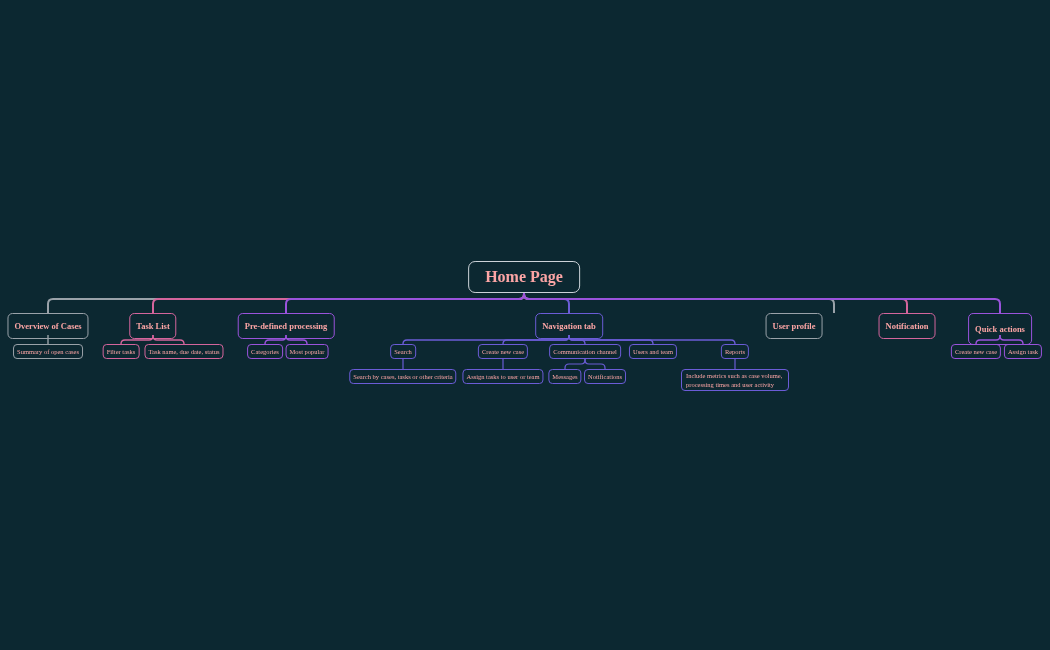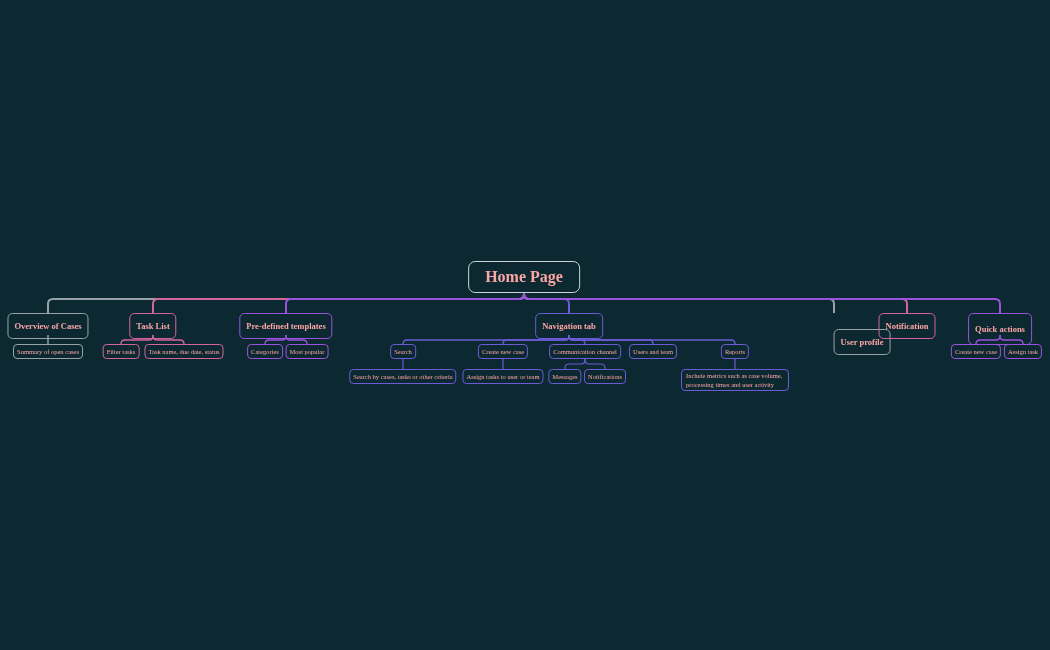--- a/index.html
+++ b/index.html
@@ -72,33 +72,33 @@
       <path d="M 735 359 V 369" fill="none" stroke="#6b5cd6" stroke-width="1.2"></path>
       <path d="M 1000 335 V 336 Q 1000 340 996 340 H 980 Q 976 340 976 344 V 344" fill="none" stroke="#9a53dc" stroke-width="1.4"></path>
       <path d="M 1000 335 V 336 Q 1000 340 1004 340 H 1019 Q 1023 340 1023 344 V 344" fill="none" stroke="#9a53dc" stroke-width="1.4"></path>
     </svg>
 <div class="node lv0" style="left: 524px; top: 261px; height: 32px; border-color: rgb(204, 211, 217);">Home Page</div>
     <div class="node lv1" style="left: 48px; top: 313px; height: 22px; border-color: rgb(154, 162, 169);">Overview of Cases</div>
     <div class="node lv2" style="left: 48px; top: 344px; height: 15px; border-color: rgb(154, 162, 169);">Summary of open cases</div>
     <div class="node lv1" style="left: 153px; top: 313px; height: 22px; border-color: rgb(212, 101, 156);">Task List</div>
     <div class="node lv2" style="left: 121px; top: 344px; height: 15px; border-color: rgb(212, 101, 156);">Filter tasks</div>
     <div class="node lv2" style="left: 184px; top: 344px; height: 15px; border-color: rgb(212, 101, 156);">Task name, due date, status</div>
-    <div class="node lv1" style="left: 286px; top: 313px; height: 22px; border-color: rgb(154, 83, 220);">Pre-defined templates</div>
+    <div class="node lv1" style="left: 286px; top: 313px; height: 22px; border-color: rgb(154, 83, 220);">Pre-defined processing</div>
     <div class="node lv2" style="left: 265px; top: 344px; height: 15px; border-color: rgb(154, 83, 220);">Categories</div>
     <div class="node lv2" style="left: 307px; top: 344px; height: 15px; border-color: rgb(154, 83, 220);">Most popular</div>
     <div class="node lv1" style="left: 569px; top: 313px; height: 22px; border-color: rgb(107, 92, 214); text-align: right;">Navigation tab</div>
     <div class="node lv2" style="left: 403px; top: 344px; height: 15px; border-color: rgb(107, 92, 214);">Search</div>
     <div class="node lv3" style="left: 403px; top: 369px; height: 15px; border-color: rgb(107, 92, 214);">Search by cases, tasks or other criteria</div>
     <div class="node lv2" style="left: 503px; top: 344px; height: 15px; border-color: rgb(107, 92, 214);">Create new case</div>
     <div class="node lv3" style="left: 503px; top: 369px; height: 15px; border-color: rgb(107, 92, 214);">Assign tasks to user or team</div>
     <div class="node lv2" style="left: 585px; top: 344px; height: 15px; border-color: rgb(107, 92, 214);">Communication channel</div>
     <div class="node lv3" style="left: 565px; top: 369px; height: 15px; border-color: rgb(107, 92, 214);">Messages</div>
     <div class="node lv3" style="left: 605px; top: 369px; height: 15px; border-color: rgb(107, 92, 214);">Notifications</div>
     <div class="node lv2" style="left: 653px; top: 344px; height: 15px; border-color: rgb(107, 92, 214);">Users and team</div>
     <div class="node lv2" style="left: 735px; top: 344px; height: 15px; border-color: rgb(107, 92, 214);">Reports</div>
     <div class="node lv3 wrap" style="left: 735px; top: 369px; height: 22px; width: 108px; border-color: rgb(107, 92, 214);">Include metrics such as case volume,
 processing times and user activity</div>
-    <div class="node lv1" style="left: 862px; top: 313px; height: 22px; border-color: rgb(154, 162, 169); margin-top: 16px;">User profile</div>
+    <div class="node lv1" style="left: 794px; top: 313px; height: 22px; border-color: rgb(154, 162, 169);">User profile</div>
     <div class="node lv1" style="left: 907px; top: 313px; height: 22px; border-color: rgb(212, 101, 156);">Notification</div>
     <div class="node lv1" style="left: 1000px; top: 313px; height: 32px; border-color: rgb(154, 83, 220);">Quick actions</div>
     <div class="node lv2" style="left: 976px; top: 344px; height: 15px; border-color: rgb(154, 83, 220);">Create new case</div>
     <div class="node lv2" style="left: 1023px; top: 344px; height: 15px; border-color: rgb(154, 83, 220);">Assign task</div>
   </div>
 
 </body></html>

